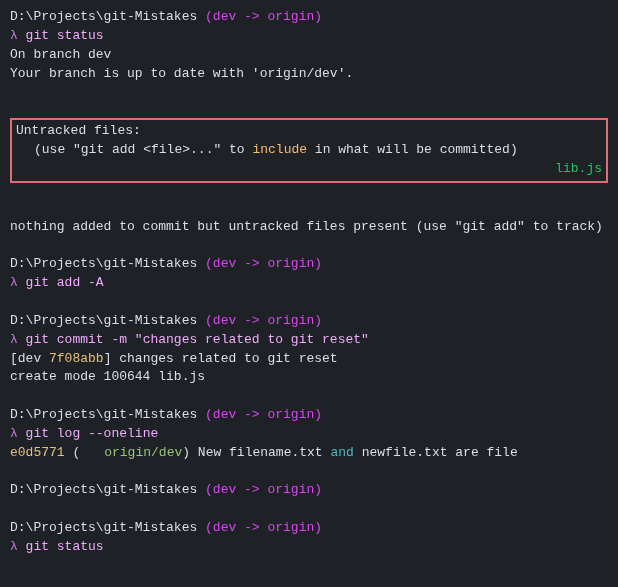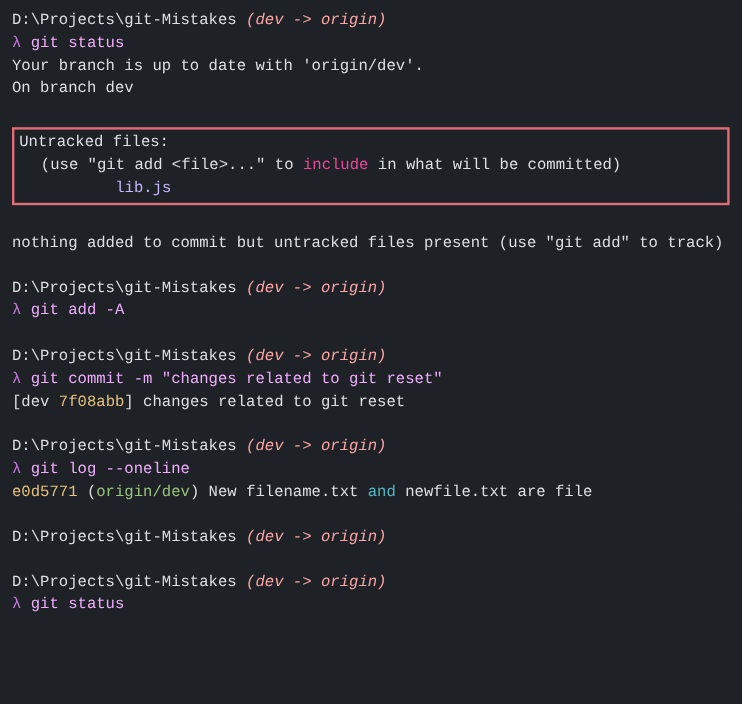--- a/index.html
+++ b/index.html
@@ -9,57 +9,57 @@
       font-size: 13px;
       color: #abb2bf;
       width: 618px;
       min-height: 587px;
       padding: 8px 10px;
       line-height: 1.45;
     }
     .prompt-lambda { color: #c678dd; }
     .cmd { color: #f0abfc; }
     .white { color: #dcdfe4; }
-    .green { color: #98c379; }
+    .green { color: #98c379; margin-left: 24px; }
     .yellow { color: #e5c07b; margin-top: 28px; }
-    .cyan { color: #fca5a5; font-style: italic; }
+    .cyan { color: #d946ef; }
     .red-box {
       border: 2px solid #e06c75;
       padding: 2px 4px;
-      margin: 4px 0;
+      margin: 16px 0;
       display: block;
     }
     .indent { padding-left: 18px; }
-    .lib-indent { padding-left: 80px; color: #c4b5fd; }
+    .lib-indent { padding-left: 80px; color: #22c55e; text-align: right; }
   </style>
 </head>
 <body>
 
 <div>
 
   <div>
     <span class="white">D:\Projects\git-Mistakes </span><span class="cyan">(dev -&gt; origin)</span>
   </div>
 
   <div>
     <span class="prompt-lambda">λ </span><span class="cmd">git status</span>
   </div>
 
   <div>
-    <span class="white">Your branch is up to date with 'origin/dev'.</span>
+    <span class="white">On </span><span class="white">branch</span><span class="white"> dev</span>
   </div>
 
   <div>
-    <span class="white">On </span><span class="white">branch</span><span class="white"> dev</span>
+    <span class="white">Your branch is up to date with 'origin/dev'.</span>
   </div>
   <div>&nbsp;</div>
 
   <div class="red-box">
     <div class="white">Untracked files:</div>
-    <div class="white indent">(use "git add &lt;file&gt;..." to <span style="color:#ec4899;text-align:right;">include</span> in what will be committed)</div>
+    <div class="white indent">(use "git add &lt;file&gt;..." to <span style="color:#fdba74;text-align:right;">include</span> in what will be committed)</div>
     <div class="lib-indent">lib.js</div>
   </div>
 
   <div>&nbsp;</div>
 
   <div>
     <span class="white">nothing added to commit but untracked files present (use "git add" to track)</span>
   </div>
   <div>&nbsp;</div>
 
@@ -72,20 +72,23 @@
   <div>&nbsp;</div>
 
   <div>
     <span class="white">D:\Projects\git-Mistakes </span><span class="cyan">(dev -&gt; origin)</span>
   </div>
   <div>
     <span class="prompt-lambda">λ </span><span class="cmd">git commit -m "changes related to git reset"</span>
   </div>
   <div>
     <span class="white">[dev </span><span class="yellow">7f08abb</span><span class="white">] changes related to git reset</span>
+  </div>
+  <div>
+    <span class="white"> create mode 100644 lib.js</span>
   </div>
   <div>&nbsp;</div>
 
   <div>
     <span class="white">D:\Projects\git-Mistakes </span><span class="cyan">(dev -&gt; origin)</span>
   </div>
   <div>
     <span class="prompt-lambda">λ </span><span class="cmd">git log --oneline</span>
   </div>
   <div>

